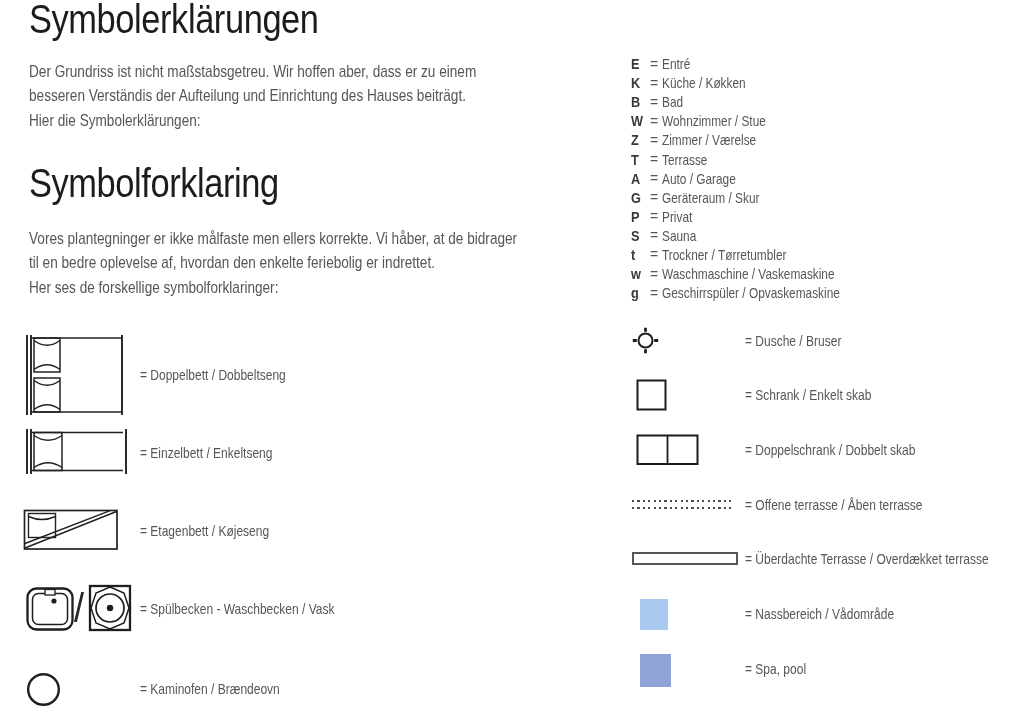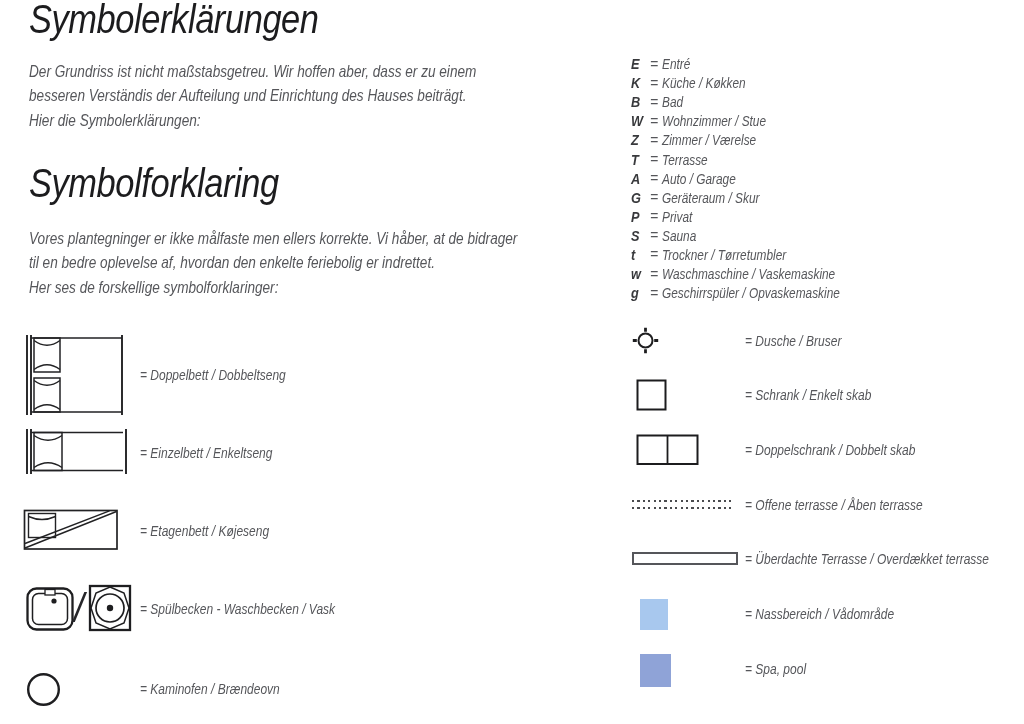--- a/index.html
+++ b/index.html
@@ -1,18 +1,18 @@
 <!DOCTYPE html>
 <html><head>
 <meta charset="utf-8">
 <style>
   html,body{margin:0;padding:0;background:#ffffff;}
   .page{
     position:relative;width:1024px;height:724px;background:#ffffff;
-    font-family:"Liberation Sans",sans-serif;overflow:hidden;font-style:italic;
+    font-family:"Liberation Sans",sans-serif;overflow:hidden;
   }
   .abs{position:absolute;}
   .h-title{
     font-size:41px;line-height:46px;font-weight:400;color:#1c1c1e;
     letter-spacing:-0.5px;transform:scaleX(0.84);transform-origin:0 0;white-space:nowrap;
   }
   .para{
     font-size:17px;line-height:24.3px;color:#55565a;
     transform:scaleX(0.80);transform-origin:0 0;white-space:pre-line;
   }

